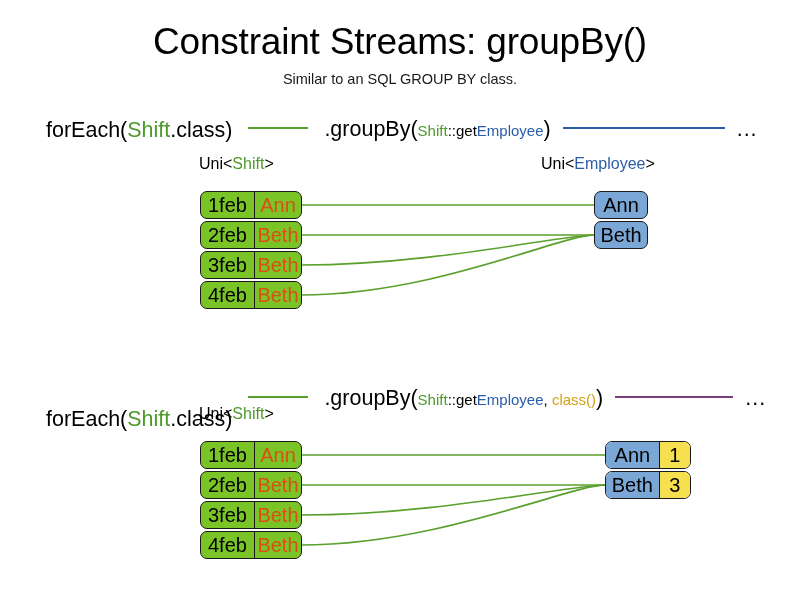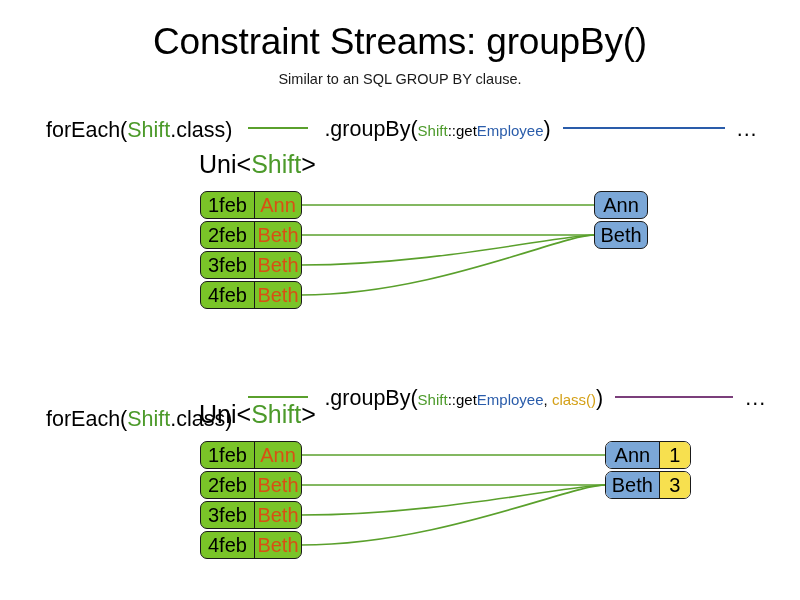--- a/index.html
+++ b/index.html
@@ -69,21 +69,21 @@
     border-top: 2px solid #5aa02c;
     position: relative;
     top: -2px;
   }
   .rule.blue   { border-top-color: #2a5caa; }
   .rule.purple { border-top-color: #7b3f7b; }
 
   
   .typelabel {
     position: absolute;
-    font-size: 25px;
+    font-size: 16px;
     line-height: 24px;
     white-space: nowrap;
     color: #000;
   }
 
   
   .box {
     position: absolute;
     box-sizing: border-box;
     border: 1.6px solid #1a1a1a;
@@ -122,21 +122,21 @@
     pointer-events: none;
     z-index: 1;
   }
 </style>
 </head>
 <body>
 
 <div id="stage">
 
   <div class="title">Constraint Streams: groupBy()</div>
-  <div class="subtitle">Similar to an SQL GROUP BY clause.</div>
+  <div class="subtitle">Similar to an SQL GROUP BY class.</div>
 
   <svg class="connectors" viewBox="0 0 800 600" width="800" height="600" aria-hidden="true">
       <path d="M301,205 C433.3,205 559.72,205 595,205" fill="none" stroke="#5aa02c" stroke-width="2.2" opacity="0.75"></path>
       <path d="M301,235 C433.3,235 559.72,235 595,235" fill="none" stroke="#5aa02c" stroke-width="2.2" opacity="0.75"></path>
       <path d="M301,265 C433.3,265 559.72,235 595,235" fill="none" stroke="#5aa02c" stroke-width="1.6" opacity="1"></path>
       <path d="M301,295 C433.3,295 559.72,235 595,235" fill="none" stroke="#5aa02c" stroke-width="1.6" opacity="1"></path>
       <path d="M301,455 C438.25,455 569.4,455 606,455" fill="none" stroke="#5aa02c" stroke-width="2.2" opacity="0.75"></path>
       <path d="M301,485 C438.25,485 569.4,485 606,485" fill="none" stroke="#5aa02c" stroke-width="2.2" opacity="0.75"></path>
       <path d="M301,515 C438.25,515 569.4,485 606,485" fill="none" stroke="#5aa02c" stroke-width="1.6" opacity="1"></path>
       <path d="M301,545 C438.25,545 569.4,485 606,485" fill="none" stroke="#5aa02c" stroke-width="1.6" opacity="1"></path>
@@ -145,20 +145,21 @@
   <div class="pipeline" id="pipeline-0" style="top:112px;">
     <span class="seg" style="margin-left:46px;"><span class="tok-black">forEach(</span><span class="tok-green">Shift</span><span class="tok-black">.class)</span></span>
     <span class="rule" style="width:60px; margin:0 10px;"></span>
     <span class="seg"><span class="tok-black">.groupBy(</span><span class="code-small tok-green">Shift</span><span class="code-small tok-black">::</span><span class="code-small tok-black">get</span><span class="code-small tok-blue">Employee</span><span class="tok-black">)</span></span>
     <span class="rule blue" style="width:162px; margin:0 6px;"></span>
     <span class="ellipsis">...</span>
   </div>
 
   <div class="typelabel" style="left:199px; top:152px;"><span>Uni&lt;</span><span class="tok-green">Shift</span><span>&gt;</span></div>
 
+  <div class="typelabel" style="left:541px; top:152px;"><span>Uni&lt;</span><span class="tok-blue">Employee</span><span>&gt;</span></div>
 
   <div class="box shift-box" id="d0-l0" style="left:200px; top:191px; width:102px; height:28px;">
     <div class="cell date" style="width:54px;">1feb</div>
     <div class="cell emp" style="width:48px;">Ann</div>
   </div>
   <div class="box shift-box" id="d0-l1" style="left:200px; top:221px; width:102px; height:28px;">
     <div class="cell date" style="width:54px;">2feb</div>
     <div class="cell emp" style="width:48px;">Beth</div>
   </div>
   <div class="box shift-box" id="d0-l2" style="left:200px; top:251px; width:102px; height:28px;">

